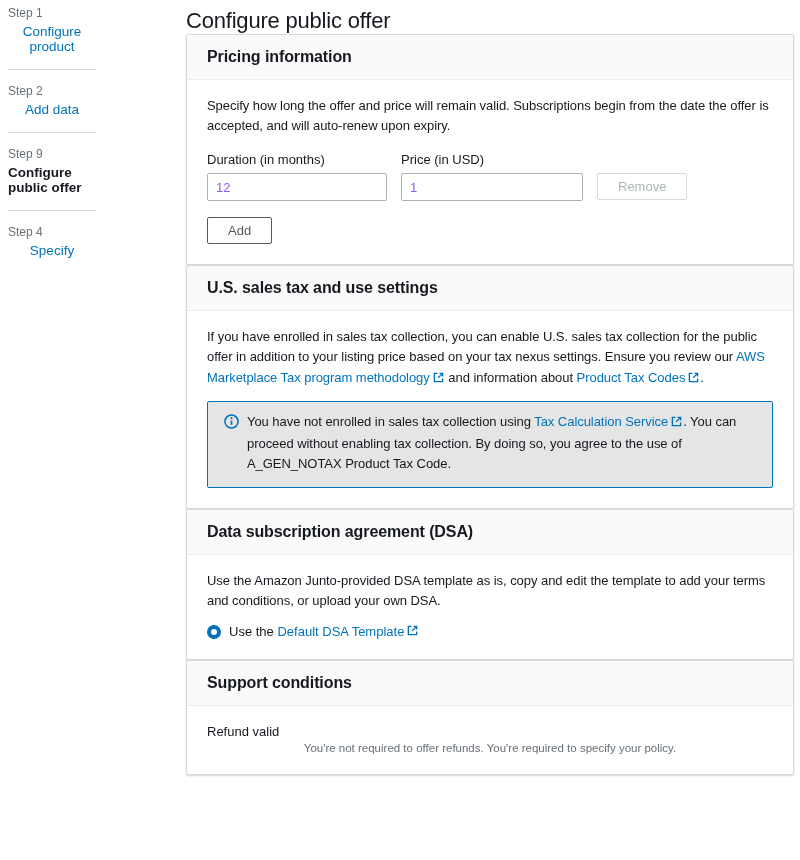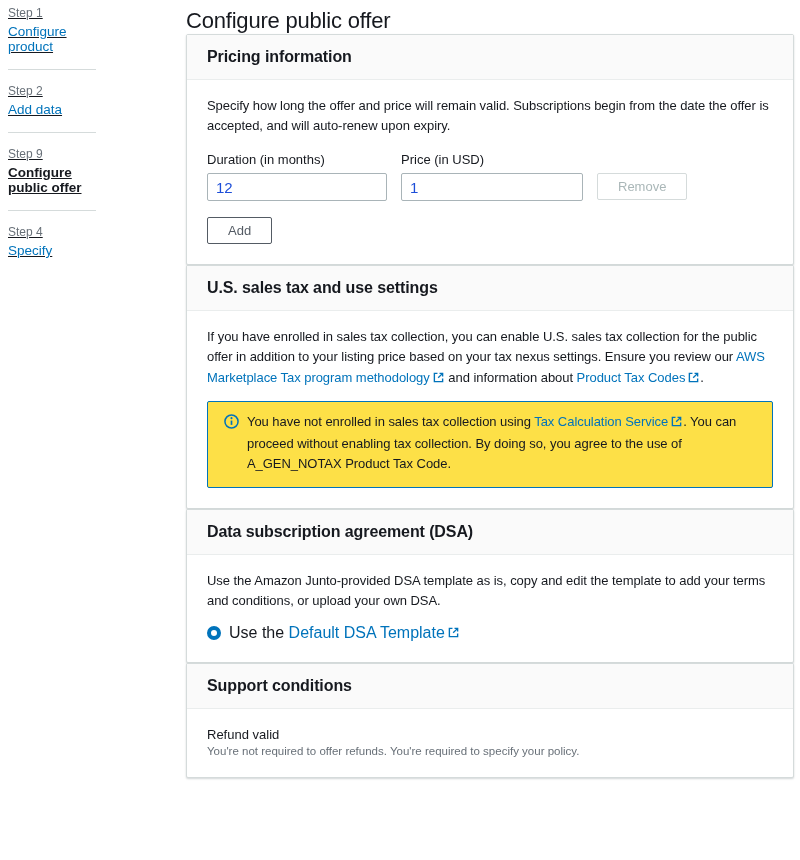--- a/index.html
+++ b/index.html
@@ -4,23 +4,23 @@
 <style>
   * { margin:0; padding:0; box-sizing:border-box; }
   html,body { width:800px; height:860px; background:#ffffff; overflow:hidden;
     font-family:"Liberation Sans", sans-serif; color:#16191f; }
 
   
   .sidebar { position:absolute; left:8px; top:6px; width:88px; }
   .main    { position:absolute; left:186px; top:0; width:608px; }
 
   
-  .step { margin-bottom:2px;text-decoration:underline; }
+  .step { margin-bottom:2px; }
   .step-num { font-size:12px; color:#687078; margin-bottom:4px; }
-  .step-link { font-size:13.5px; color:#0073bb; cursor:pointer; text-decoration:none; display:block; }
+  .step-link { font-size:13.5px; color:#0073bb; cursor:pointer; text-decoration:none; display:block;text-align:center; }
   .step-active { font-size:13.5px; color:#16191f; font-weight:700; }
   .step-divider { border:none; border-top:1px solid #d5dbdb; margin:15px 0 14px 0; }
 
   
   .page-title { font-size:22px; font-weight:500; padding-top:8px; letter-spacing:-0.2px; }
 
   
   .card { background:#fff; border:1px solid #d5dbdb; border-radius:2px;
           box-shadow:0 1px 2px rgba(0,28,36,0.18); }
   .card-header { background:#fafafa; border-bottom:1px solid #eaeded; padding:13px 20px; }
@@ -29,42 +29,42 @@
   .body-text { font-size:13px; line-height:1.55; letter-spacing:-0.05px; }
 
   a.inline-link { color:#0073bb; text-decoration:none; cursor:pointer; }
   .ext-icon { display:inline-block; vertical-align:-1px; margin:0 1px 0 3px; color:#0073bb; }
 
   
   .field-row { display:flex; align-items:flex-end; margin-top:16px; }
   .field { margin-right:14px; }
   .field-label { font-size:13px; margin-bottom:6px; }
   .text-input { width:180px; height:28px; border:1px solid #a9b4b8; border-radius:2px;
-                padding:2px 8px; font-size:15px; font-family:"Liberation Sans",sans-serif;
-                color:#1d4ed8; background:#fff; }
+                padding:2px 8px; font-size:13px; font-family:"Liberation Sans",sans-serif;
+                color:#8b5cf6; background:#fff; }
   .btn { font-family:"Liberation Sans",sans-serif; font-size:13px; font-weight:400;
          background:#fff; border-radius:2px; padding:5px 20px; cursor:pointer; }
   .btn-disabled { color:#aab7b8; border:1px solid #d5dbdb; cursor:default; }
   .btn-normal { color:#545b64; border:1px solid #545b64; }
   .add-btn { margin-top:16px; }
 
   
-  .alert { display:flex; margin-top:12px; background:#fde047; border:1px solid #0073bb;
+  .alert { display:flex; margin-top:12px; background:#e5e5e5; border:1px solid #0073bb;
            border-radius:2px; padding:10px 14px 12px 14px; }
   .alert-icon { flex:0 0 auto; margin:2px 8px 0 2px; }
   .alert-text { font-size:13px; line-height:1.6; letter-spacing:-0.05px; }
 
   
-  .radio-row { display:flex; align-items:center; margin-top:9px; font-size:16px; cursor:pointer; }
+  .radio-row { display:flex; align-items:center; margin-top:9px; font-size:13px; cursor:pointer; }
   .radio { width:14px; height:14px; border-radius:50%; margin-right:8px; flex:0 0 auto; }
   .radio-on  { border:4.5px solid #0073bb; background:#fff; }
   .radio-off { border:1px solid #879196; background:#fff; }
 
   
-  .hint { font-size:11.5px; color:#687078; margin-top:3px; }
+  .hint { font-size:11.5px; color:#687078; margin-top:3px;text-align:center; }
   .refund-label { font-size:13px; margin-top:2px; }
 </style>
 </head>
 <body>
 
 <nav class="sidebar">
   <div class="step">
     <div class="step-num">Step 1</div>
     <a class="step-link">Configure product</a>
   </div>

